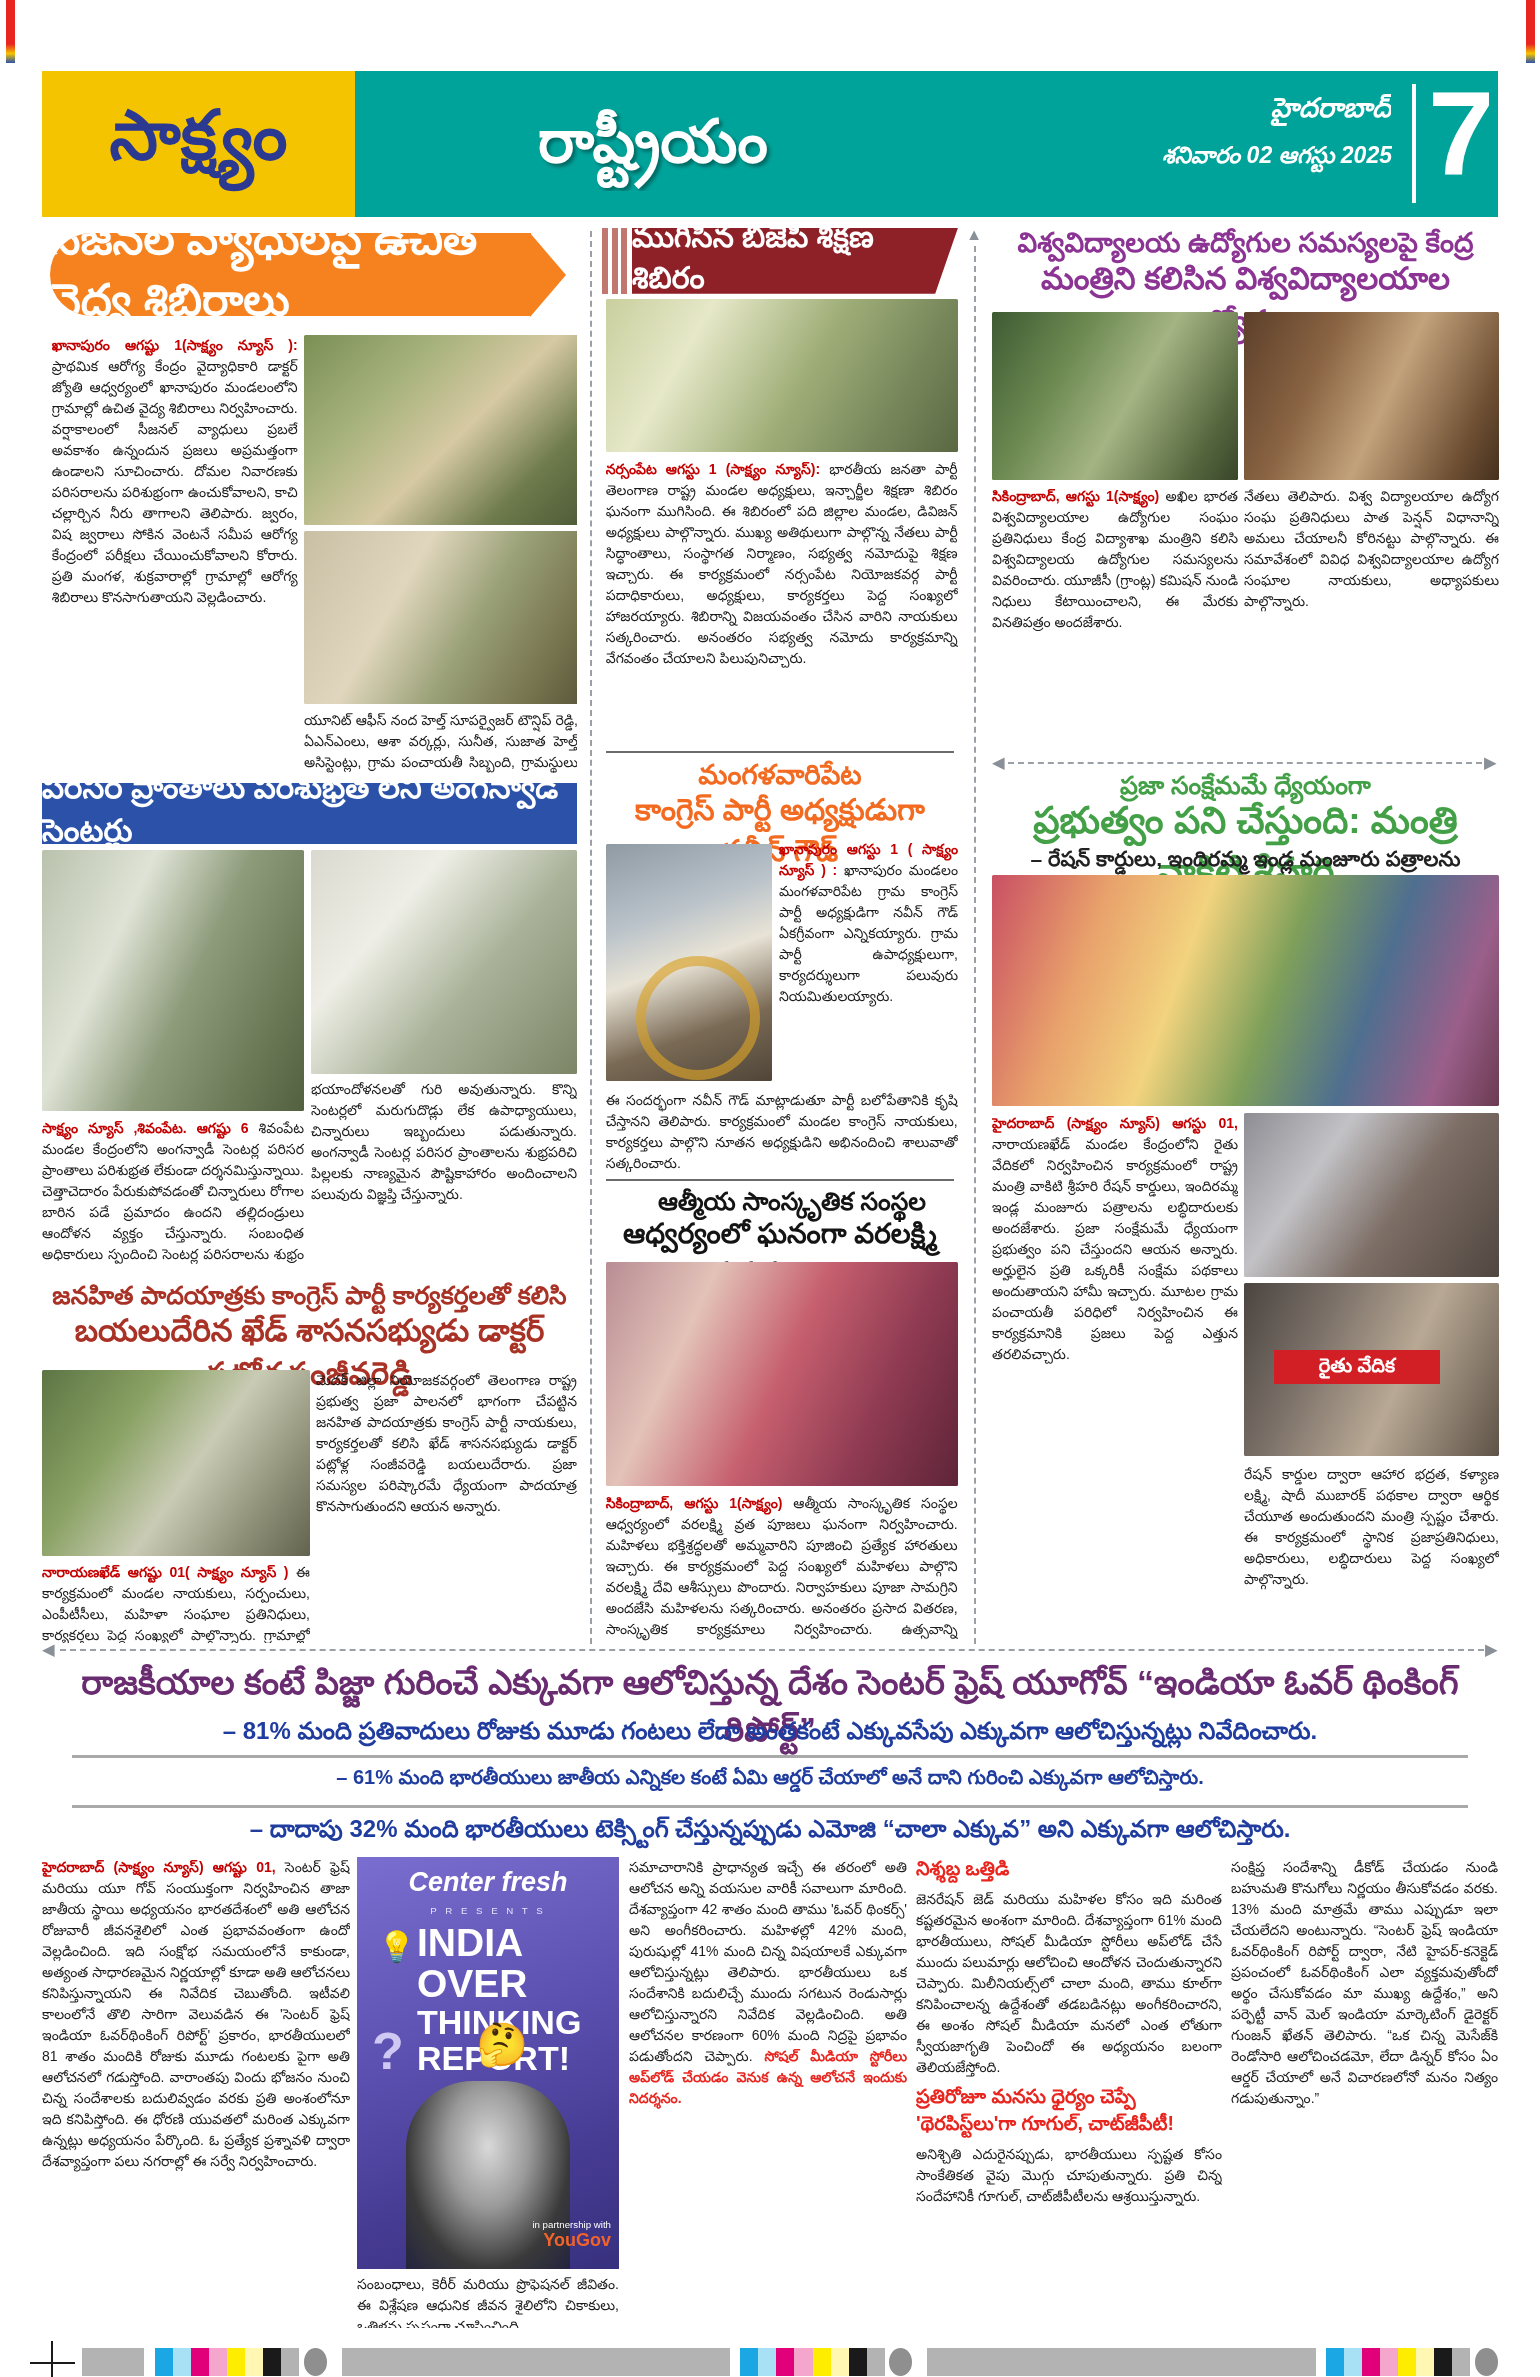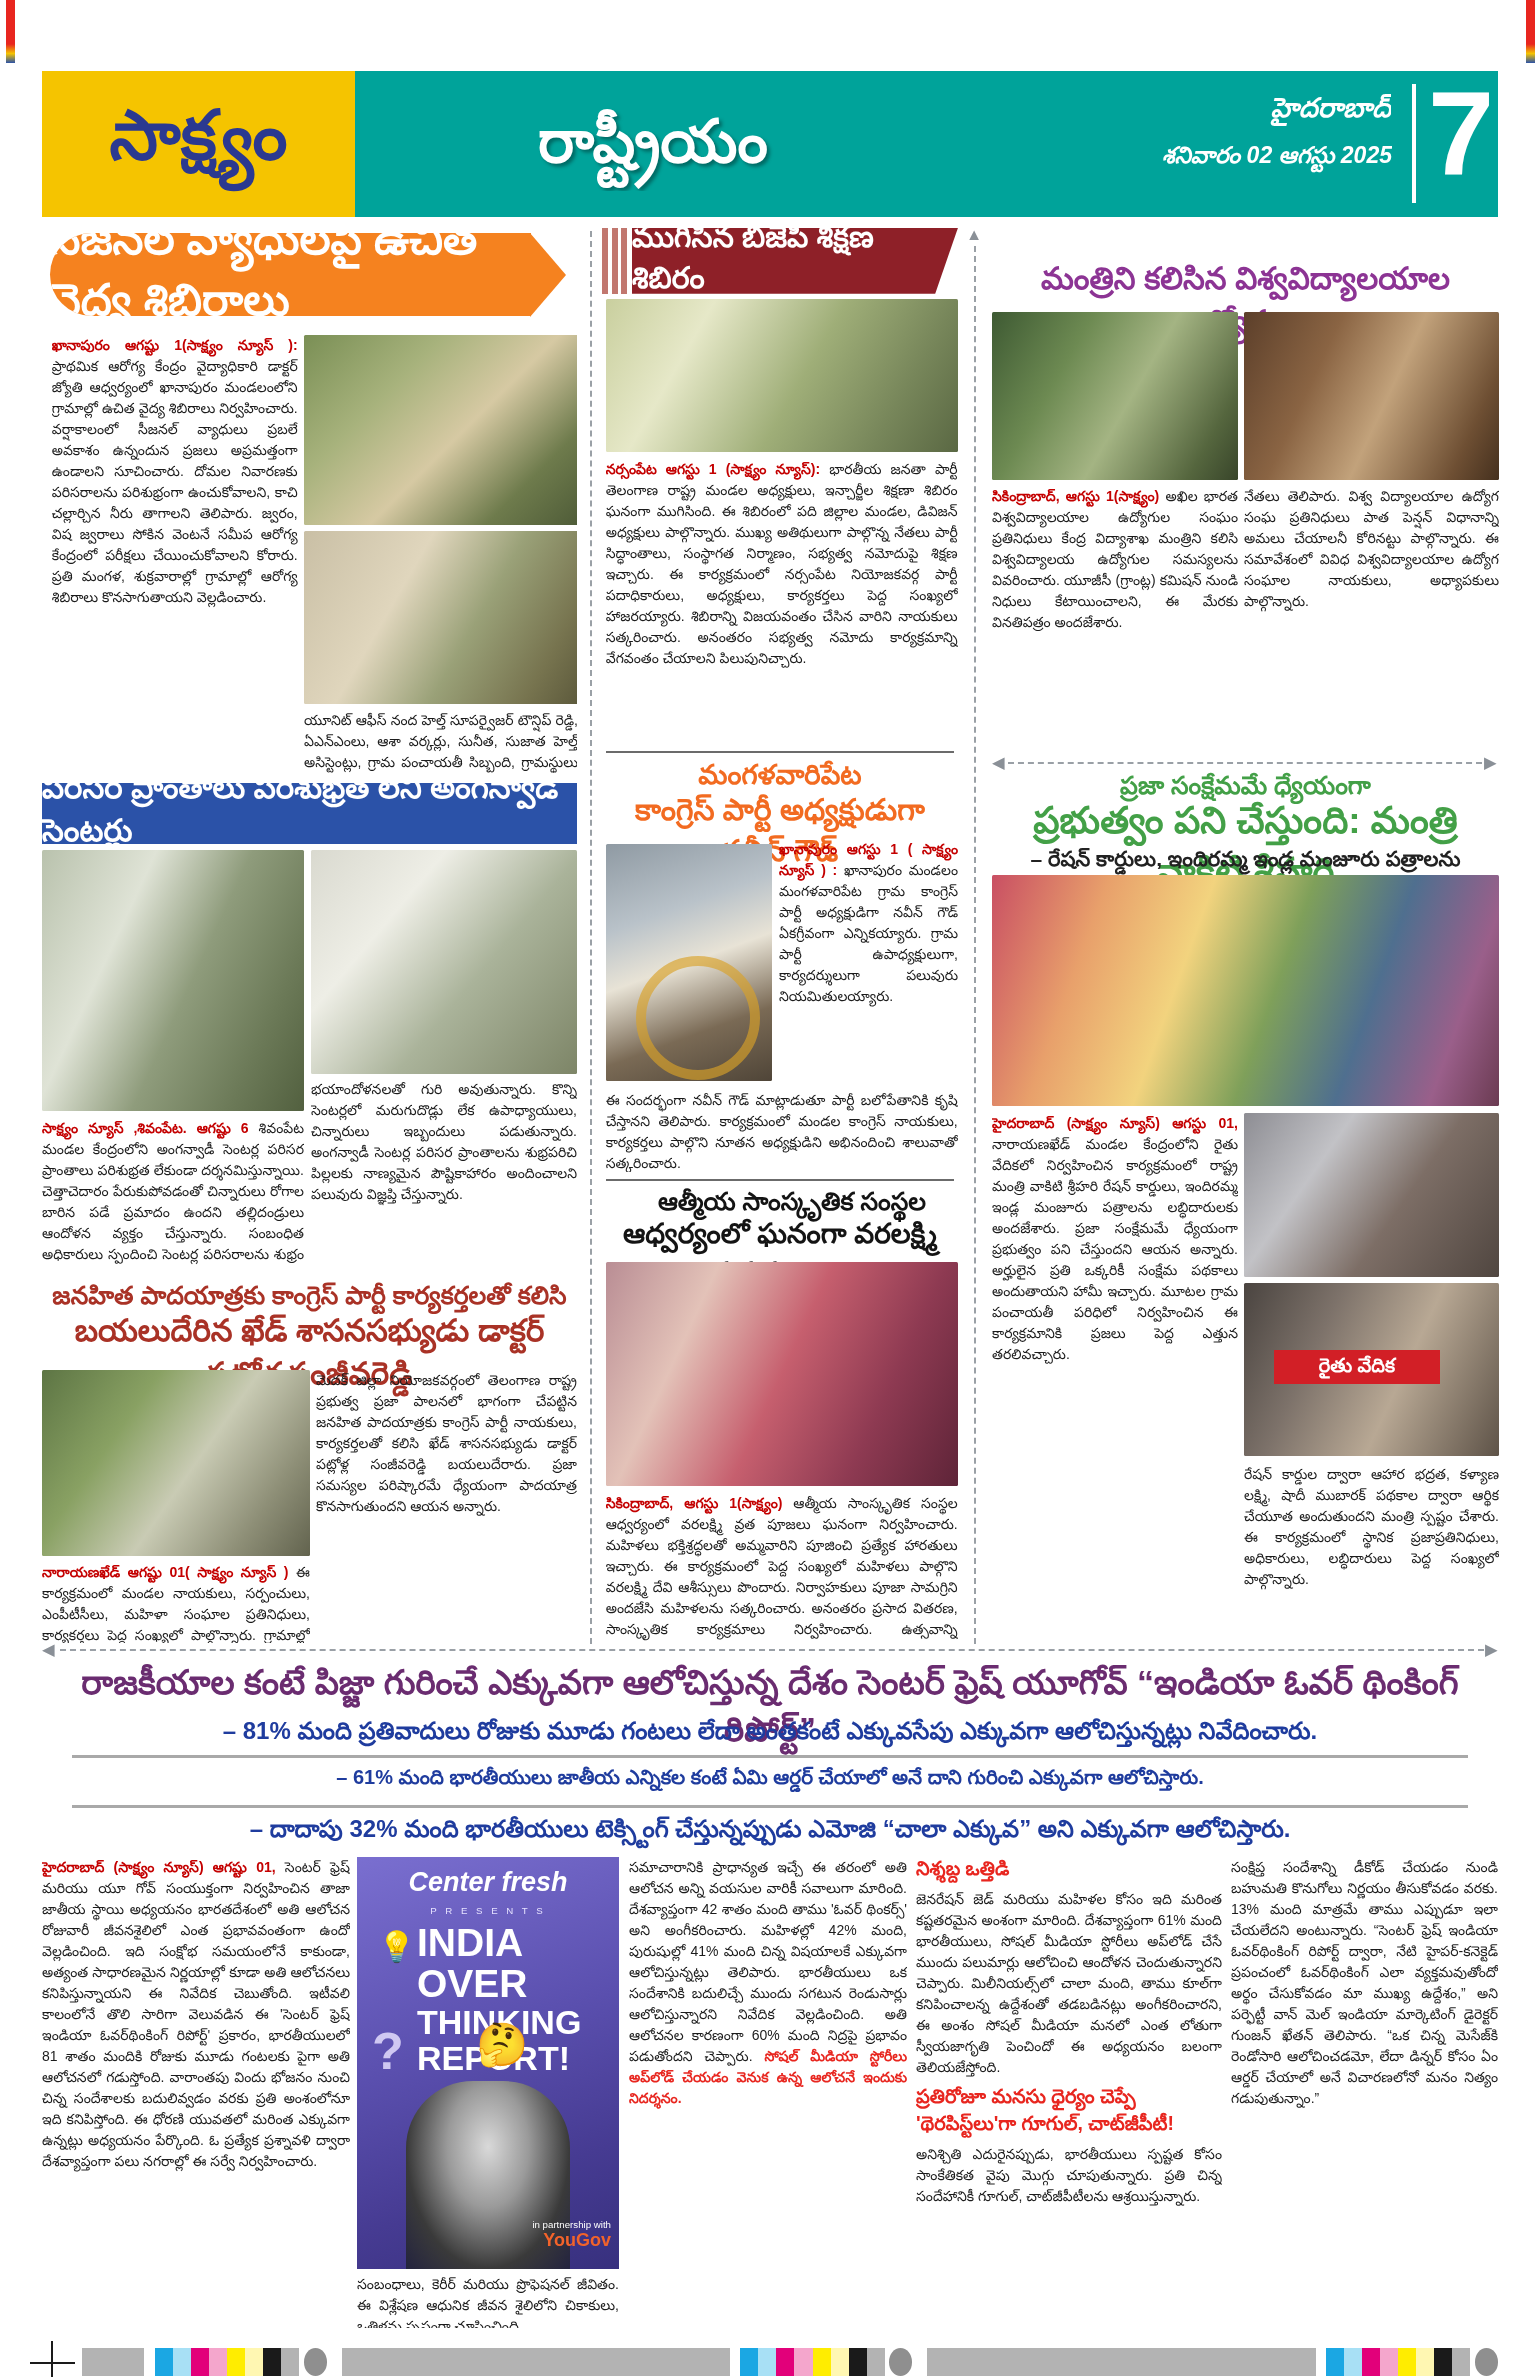--- a/index.html
+++ b/index.html
@@ -140,20 +140,23 @@
       <span style="font-size:28px;font-weight:bold;color:#141414;">ఆధ్వర్యంలో ఘనంగా వరలక్ష్మి వ్రత పూజలు</span>
     </div>
     <div class="photo" style="left:3.7px;top:78px;width:352px;height:224px;background:linear-gradient(115deg,#b98d94 0%,#e3c2b8 25%,#c65f6e 50%,#8e3a52 75%,#5e2438 100%);"></div>
     <div class="abs jt" style="left:3.7px;top:309px;width:352px;height:149px;">
       <span class="byline">సికింద్రాబాద్, ఆగస్టు 1(సాక్ష్యం)</span>
       <span>ఆత్మీయ సాంస్కృతిక సంస్థల ఆధ్వర్యంలో వరలక్ష్మి వ్రత పూజలు ఘనంగా నిర్వహించారు. మహిళలు భక్తిశ్రద్ధలతో అమ్మవారిని పూజించి ప్రత్యేక హారతులు ఇచ్చారు. ఈ కార్యక్రమంలో పెద్ద సంఖ్యలో మహిళలు పాల్గొని వరలక్ష్మి దేవి ఆశీస్సులు పొందారు. నిర్వాహకులు పూజా సామగ్రిని అందజేసి మహిళలను సత్కరించారు. అనంతరం ప్రసాద వితరణ, సాంస్కృతిక కార్యక్రమాలు నిర్వహించారు. ఉత్సవాన్ని విజయవంతం చేసిన మహిళలను సంస్థ ప్రతినిధులు అభినందించారు.</span>
     </div>
   </div>
 
   <div class="abs" style="left:992px;top:224px;width:507px;height:533px;">
+    <div class="abs ctr" style="left:0;top:3px;width:507px;">
+      <span style="font-size:27.6px;font-weight:bold;color:#8c3494;">విశ్వవిద్యాలయ ఉద్యోగుల సమస్యలపై కేంద్ర</span>
+    </div>
     <div class="abs ctr" style="left:0;top:37px;width:507px;">
       <span style="font-size:31px;font-weight:bold;color:#8c3494;">మంత్రిని కలిసిన విశ్వవిద్యాలయాల ఉద్యోగులు</span>
     </div>
     <div class="photo" style="left:0;top:88px;width:246px;height:168px;background:linear-gradient(120deg,#3e5a33 0%,#6d8a52 30%,#a4b483 55%,#55663e 85%,#38452a 100%);"></div>
     <div class="photo" style="left:252px;top:88px;width:255px;height:168px;background:linear-gradient(115deg,#5c3f2a 0%,#8a6443 30%,#c2a27b 55%,#6e4f33 85%,#45301e 100%);"></div>
     <div class="abs jt" style="left:0;top:262px;width:246px;height:268px;">
       <span class="byline">సికింద్రాబాద్, ఆగస్టు 1(సాక్ష్యం)</span>
       <span>అఖిల భారత విశ్వవిద్యాలయాల ఉద్యోగుల సంఘం ప్రతినిధులు కేంద్ర విద్యాశాఖ మంత్రిని కలిసి విశ్వవిద్యాలయ ఉద్యోగుల సమస్యలను వివరించారు. యూజీసీ (గ్రాంట్ల) కమిషన్ నుండి నిధులు కేటాయించాలని, ఈ మేరకు వినతిపత్రం అందజేశారు.</span>
     </div>
     <div class="abs jt" style="left:252px;top:262px;width:255px;height:268px;">

